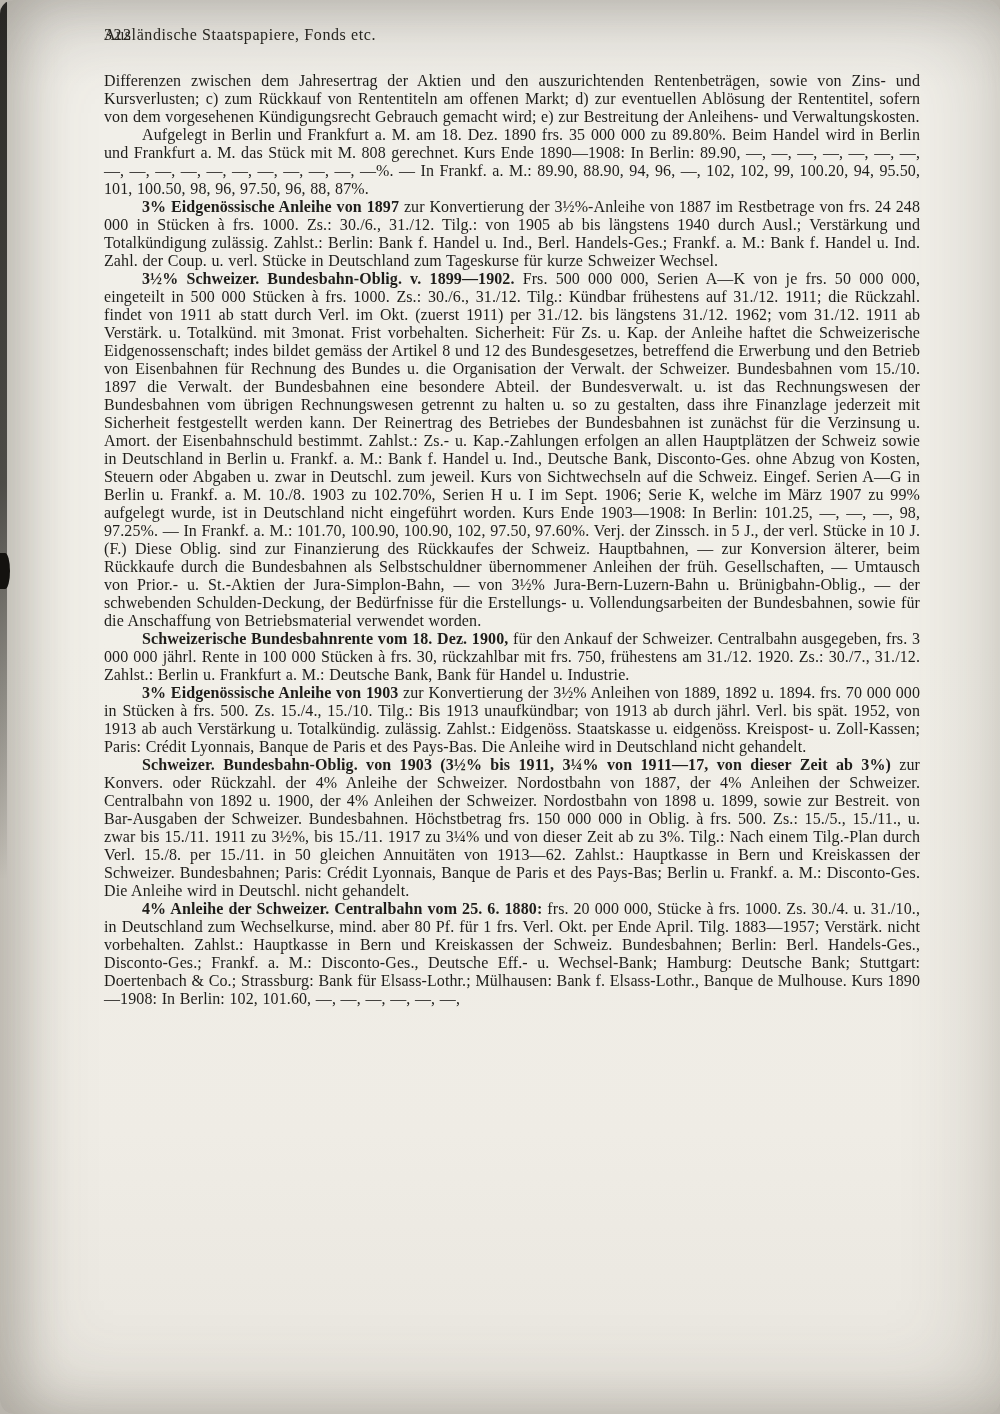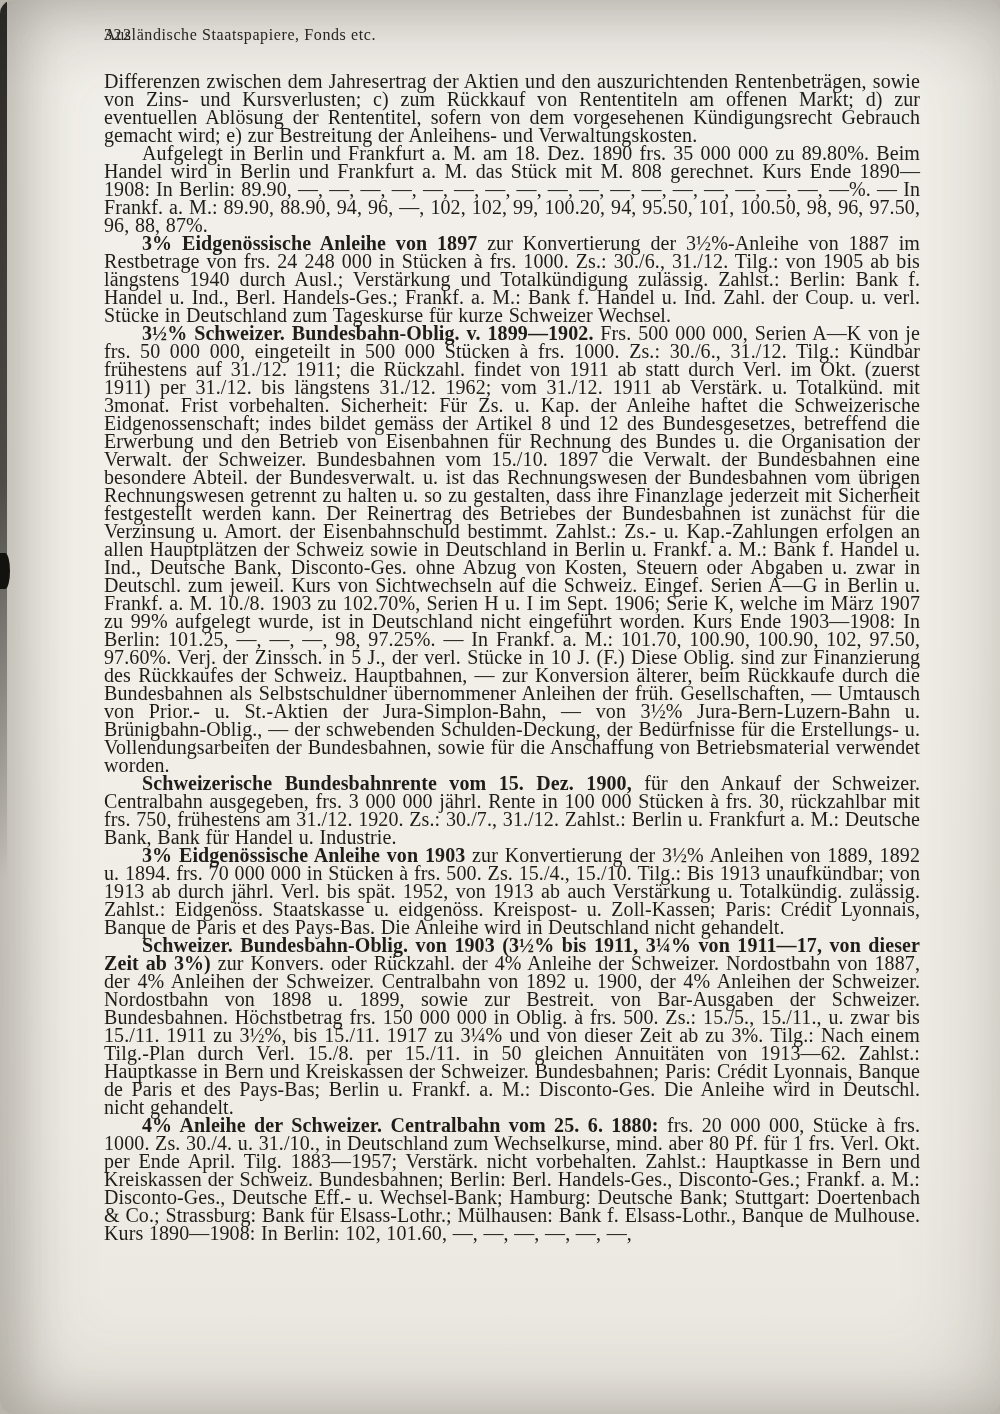--- a/index.html
+++ b/index.html
@@ -45,21 +45,21 @@
     position: absolute;
     left: 0; top: 0;
     letter-spacing: 1.5px;
   }
   .running-title {
     display: block;
     text-align: left;
   }
   .text-block {
     margin: 24px 80px 0 104px;
-    font-size: 20px;
+    font-size: 16px;
     line-height: 18px;
     text-align: justify;
     letter-spacing: 0.1px;
     word-spacing: 0.5px;
     color: #1e1d1a;
   }
   .para { text-indent: 38px; }
   .para.no-indent { text-indent: 0; }
   .lead { font-weight: bold; }
 </style>
@@ -73,18 +73,18 @@
   <header class="page-header">
     <span class="page-number">322</span>
     <span class="running-title">Ausländische Staatspapiere, Fonds etc.</span>
   </header>
 
   <main class="text-block">
     <p class="para no-indent"><b class="lead"></b><span>Differenzen zwischen dem Jahresertrag der Aktien und den auszurichtenden Rentenbeträgen, sowie von Zins- und Kursverlusten; c) zum Rückkauf von Rententiteln am offenen Markt; d) zur eventuellen Ablösung der Rententitel, sofern von dem vorgesehenen Kündigungsrecht Gebrauch gemacht wird; e) zur Bestreitung der Anleihens- und Verwaltungskosten.</span></p>
     <p class="para"><b class="lead"></b><span>Aufgelegt in Berlin und Frankfurt a. M. am 18. Dez. 1890 frs. 35 000 000 zu 89.80%. Beim Handel wird in Berlin und Frankfurt a. M. das Stück mit M. 808 gerechnet. Kurs Ende 1890—1908: In Berlin: 89.90, —, —, —, —, —, —, —, —, —, —, —, —, —, —, —, —, —, —%. — In Frankf. a. M.: 89.90, 88.90, 94, 96, —, 102, 102, 99, 100.20, 94, 95.50, 101, 100.50, 98, 96, 97.50, 96, 88, 87%.</span></p>
     <p class="para"><b class="lead">3% Eidgenössische Anleihe von 1897</b><span> zur Konvertierung der 3½%-Anleihe von 1887 im Restbetrage von frs. 24 248 000 in Stücken à frs. 1000. Zs.: 30./6., 31./12. Tilg.: von 1905 ab bis längstens 1940 durch Ausl.; Verstärkung und Totalkündigung zulässig. Zahlst.: Berlin: Bank f. Handel u. Ind., Berl. Handels-Ges.; Frankf. a. M.: Bank f. Handel u. Ind. Zahl. der Coup. u. verl. Stücke in Deutschland zum Tageskurse für kurze Schweizer Wechsel.</span></p>
     <p class="para"><b class="lead">3½% Schweizer. Bundesbahn-Oblig. v. 1899—1902.</b><span> Frs. 500 000 000, Serien A—K von je frs. 50 000 000, eingeteilt in 500 000 Stücken à frs. 1000. Zs.: 30./6., 31./12. Tilg.: Kündbar frühestens auf 31./12. 1911; die Rückzahl. findet von 1911 ab statt durch Verl. im Okt. (zuerst 1911) per 31./12. bis längstens 31./12. 1962; vom 31./12. 1911 ab Verstärk. u. Totalkünd. mit 3monat. Frist vorbehalten. Sicherheit: Für Zs. u. Kap. der Anleihe haftet die Schweizerische Eidgenossenschaft; indes bildet gemäss der Artikel 8 und 12 des Bundesgesetzes, betreffend die Erwerbung und den Betrieb von Eisenbahnen für Rechnung des Bundes u. die Organisation der Verwalt. der Schweizer. Bundesbahnen vom 15./10. 1897 die Verwalt. der Bundesbahnen eine besondere Abteil. der Bundesverwalt. u. ist das Rechnungswesen der Bundesbahnen vom übrigen Rechnungswesen getrennt zu halten u. so zu gestalten, dass ihre Finanzlage jederzeit mit Sicherheit festgestellt werden kann. Der Reinertrag des Betriebes der Bundesbahnen ist zunächst für die Verzinsung u. Amort. der Eisenbahnschuld bestimmt. Zahlst.: Zs.- u. Kap.-Zahlungen erfolgen an allen Hauptplätzen der Schweiz sowie in Deutschland in Berlin u. Frankf. a. M.: Bank f. Handel u. Ind., Deutsche Bank, Disconto-Ges. ohne Abzug von Kosten, Steuern oder Abgaben u. zwar in Deutschl. zum jeweil. Kurs von Sichtwechseln auf die Schweiz. Eingef. Serien A—G in Berlin u. Frankf. a. M. 10./8. 1903 zu 102.70%, Serien H u. I im Sept. 1906; Serie K, welche im März 1907 zu 99% aufgelegt wurde, ist in Deutschland nicht eingeführt worden. Kurs Ende 1903—1908: In Berlin: 101.25, —, —, —, 98, 97.25%. — In Frankf. a. M.: 101.70, 100.90, 100.90, 102, 97.50, 97.60%. Verj. der Zinssch. in 5 J., der verl. Stücke in 10 J. (F.) Diese Oblig. sind zur Finanzierung des Rückkaufes der Schweiz. Hauptbahnen, — zur Konversion älterer, beim Rückkaufe durch die Bundesbahnen als Selbstschuldner übernommener Anleihen der früh. Gesellschaften, — Umtausch von Prior.- u. St.-Aktien der Jura-Simplon-Bahn, — von 3½% Jura-Bern-Luzern-Bahn u. Brünigbahn-Oblig., — der schwebenden Schulden-Deckung, der Bedürfnisse für die Erstellungs- u. Vollendungsarbeiten der Bundesbahnen, sowie für die Anschaffung von Betriebsmaterial verwendet worden.</span></p>
-    <p class="para"><b class="lead">Schweizerische Bundesbahnrente vom 15. Dez. 1900,</b><span> für den Ankauf der Schweizer. Centralbahn ausgegeben, frs. 3 000 000 jährl. Rente in 100 000 Stücken à frs. 30, rückzahlbar mit frs. 750, frühestens am 31./12. 1920. Zs.: 30./7., 31./12. Zahlst.: Berlin u. Frankfurt a. M.: Deutsche Bank, Bank für Handel u. Industrie.</span></p>
+    <p class="para"><b class="lead">Schweizerische Bundesbahnrente vom 18. Dez. 1900,</b><span> für den Ankauf der Schweizer. Centralbahn ausgegeben, frs. 3 000 000 jährl. Rente in 100 000 Stücken à frs. 30, rückzahlbar mit frs. 750, frühestens am 31./12. 1920. Zs.: 30./7., 31./12. Zahlst.: Berlin u. Frankfurt a. M.: Deutsche Bank, Bank für Handel u. Industrie.</span></p>
     <p class="para"><b class="lead">3% Eidgenössische Anleihe von 1903</b><span> zur Konvertierung der 3½% Anleihen von 1889, 1892 u. 1894. frs. 70 000 000 in Stücken à frs. 500. Zs. 15./4., 15./10. Tilg.: Bis 1913 unaufkündbar; von 1913 ab durch jährl. Verl. bis spät. 1952, von 1913 ab auch Verstärkung u. Totalkündig. zulässig. Zahlst.: Eidgenöss. Staatskasse u. eidgenöss. Kreispost- u. Zoll-Kassen; Paris: Crédit Lyonnais, Banque de Paris et des Pays-Bas. Die Anleihe wird in Deutschland nicht gehandelt.</span></p>
     <p class="para"><b class="lead">Schweizer. Bundesbahn-Oblig. von 1903 (3½% bis 1911, 3¼% von 1911—17, von dieser Zeit ab 3%)</b><span> zur Konvers. oder Rückzahl. der 4% Anleihe der Schweizer. Nordostbahn von 1887, der 4% Anleihen der Schweizer. Centralbahn von 1892 u. 1900, der 4% Anleihen der Schweizer. Nordostbahn von 1898 u. 1899, sowie zur Bestreit. von Bar-Ausgaben der Schweizer. Bundesbahnen. Höchstbetrag frs. 150 000 000 in Oblig. à frs. 500. Zs.: 15./5., 15./11., u. zwar bis 15./11. 1911 zu 3½%, bis 15./11. 1917 zu 3¼% und von dieser Zeit ab zu 3%. Tilg.: Nach einem Tilg.-Plan durch Verl. 15./8. per 15./11. in 50 gleichen Annuitäten von 1913—62. Zahlst.: Hauptkasse in Bern und Kreiskassen der Schweizer. Bundesbahnen; Paris: Crédit Lyonnais, Banque de Paris et des Pays-Bas; Berlin u. Frankf. a. M.: Disconto-Ges. Die Anleihe wird in Deutschl. nicht gehandelt.</span></p>
     <p class="para"><b class="lead">4% Anleihe der Schweizer. Centralbahn vom 25. 6. 1880:</b><span> frs. 20 000 000, Stücke à frs. 1000. Zs. 30./4. u. 31./10., in Deutschland zum Wechselkurse, mind. aber 80 Pf. für 1 frs. Verl. Okt. per Ende April. Tilg. 1883—1957; Verstärk. nicht vorbehalten. Zahlst.: Hauptkasse in Bern und Kreiskassen der Schweiz. Bundesbahnen; Berlin: Berl. Handels-Ges., Disconto-Ges.; Frankf. a. M.: Disconto-Ges., Deutsche Eff.- u. Wechsel-Bank; Hamburg: Deutsche Bank; Stuttgart: Doertenbach &amp; Co.; Strassburg: Bank für Elsass-Lothr.; Mülhausen: Bank f. Elsass-Lothr., Banque de Mulhouse. Kurs 1890—1908: In Berlin: 102, 101.60, —, —, —, —, —, —,</span></p>
   </main>
 </div>
 
 </body></html>

